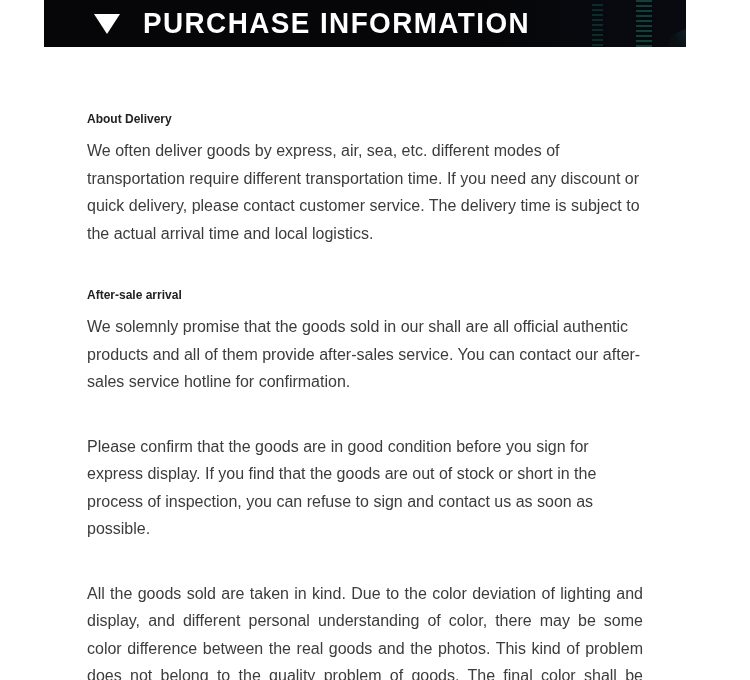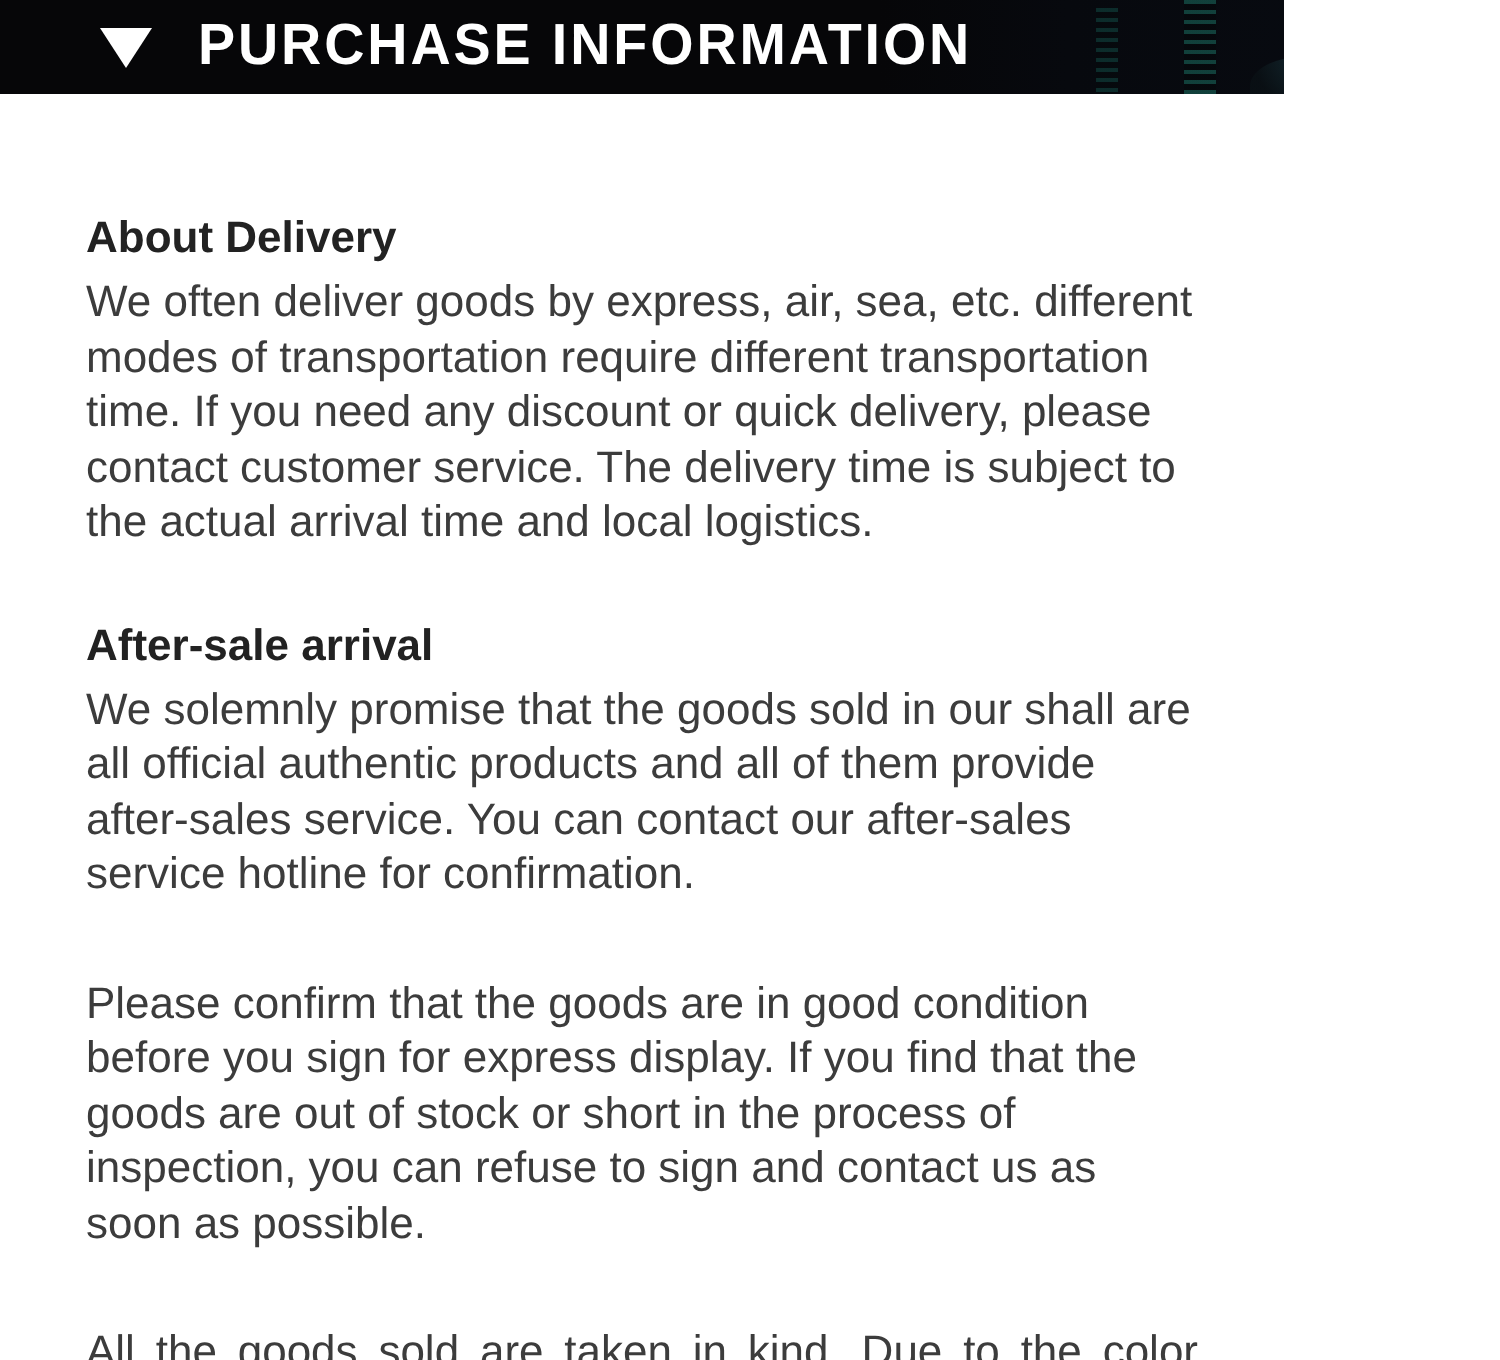--- a/index.html
+++ b/index.html
@@ -6,20 +6,21 @@
   body {
     font-family: "Liberation Sans", "DejaVu Sans", sans-serif;
     background: #ffffff;
   }
   .page {
     position: relative;
     width: 642px;
     height: 680px;
     background: #ffffff;
     overflow: hidden;
+    margin-left: 44px;
   }
 
   
   .header {
     position: relative;
     width: 750px;
     height: 47px;
     background: #060608;
     overflow: hidden;
     display: flex;
@@ -81,28 +82,28 @@
     white-space: nowrap;
   }
 
   
   .content {
     padding: 61px 43px 0 43px;
   }
   .section { margin-bottom: 37px; }
   .section h3 {
     margin: 0 0 7px 0;
-    font-size: 22px;
+    font-size: 12px;
     font-weight: 700;
     color: #222222;
     line-height: 22px;
   }
   .section p {
     margin: 0;
-    font-size: 22px;
+    font-size: 16px;
     color: #3c3c3c;
     line-height: 27.5px;
     text-align: justify;
   }
   .section p.no-justify { text-align: left; }
 </style>
 </head>
 <body>
 
 <div class="page">

